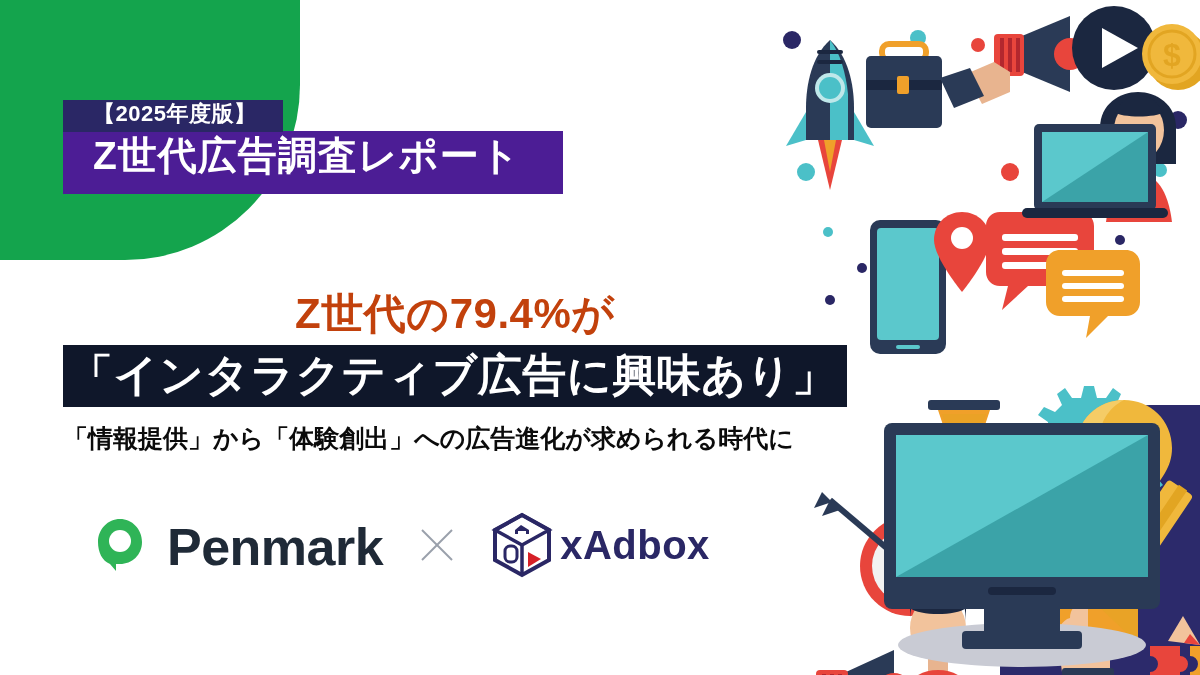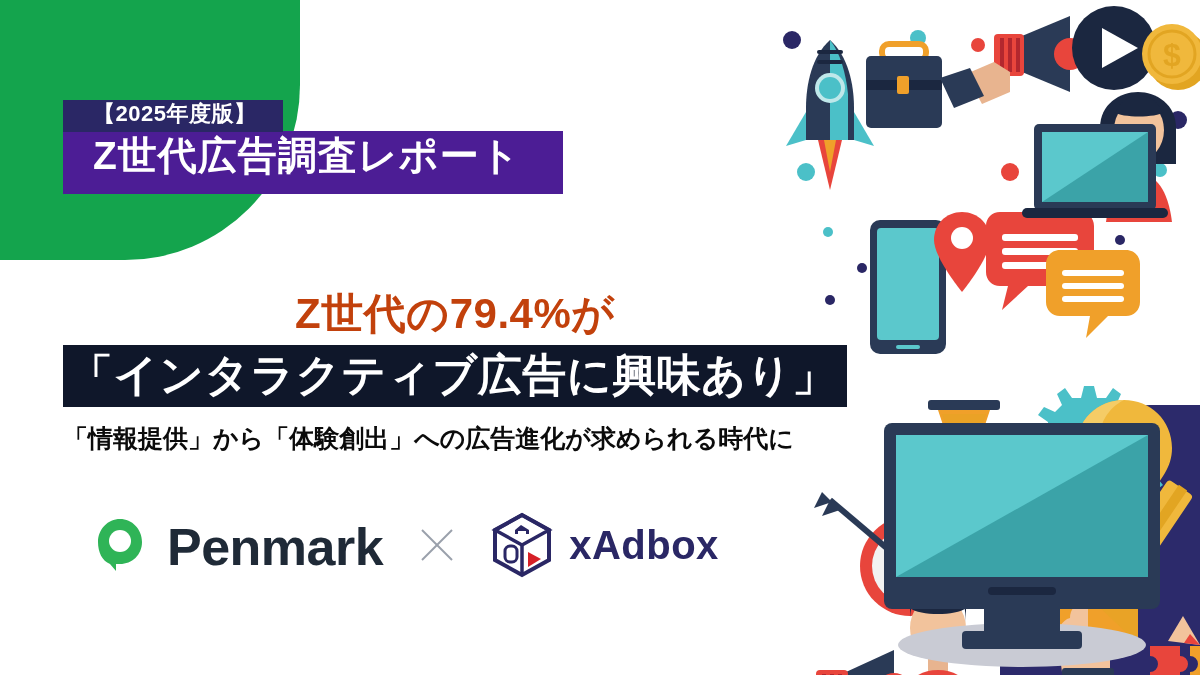--- a/index.html
+++ b/index.html
@@ -106,21 +106,21 @@
   }
   .logo-penmark { display: flex; align-items: flex-end; gap: 23px; }
   .penmark-word {
     color: #1F2A37;
     font-size: 52px;
     font-weight: 700;
     letter-spacing: -0.5px;
     line-height: 1;
   }
   .logo-x { width: 40px; height: 40px; display: block; }
-  .logo-adbox { display: flex; align-items: center; gap: 16px; }
+  .logo-adbox { display: flex; align-items: center; gap: 7px; }
   .adbox-word {
     color: #2A2765;
     font-size: 40px;
     font-weight: 700;
     letter-spacing: 0.5px;
     line-height: 1;
     position: relative;
   }
 
   

